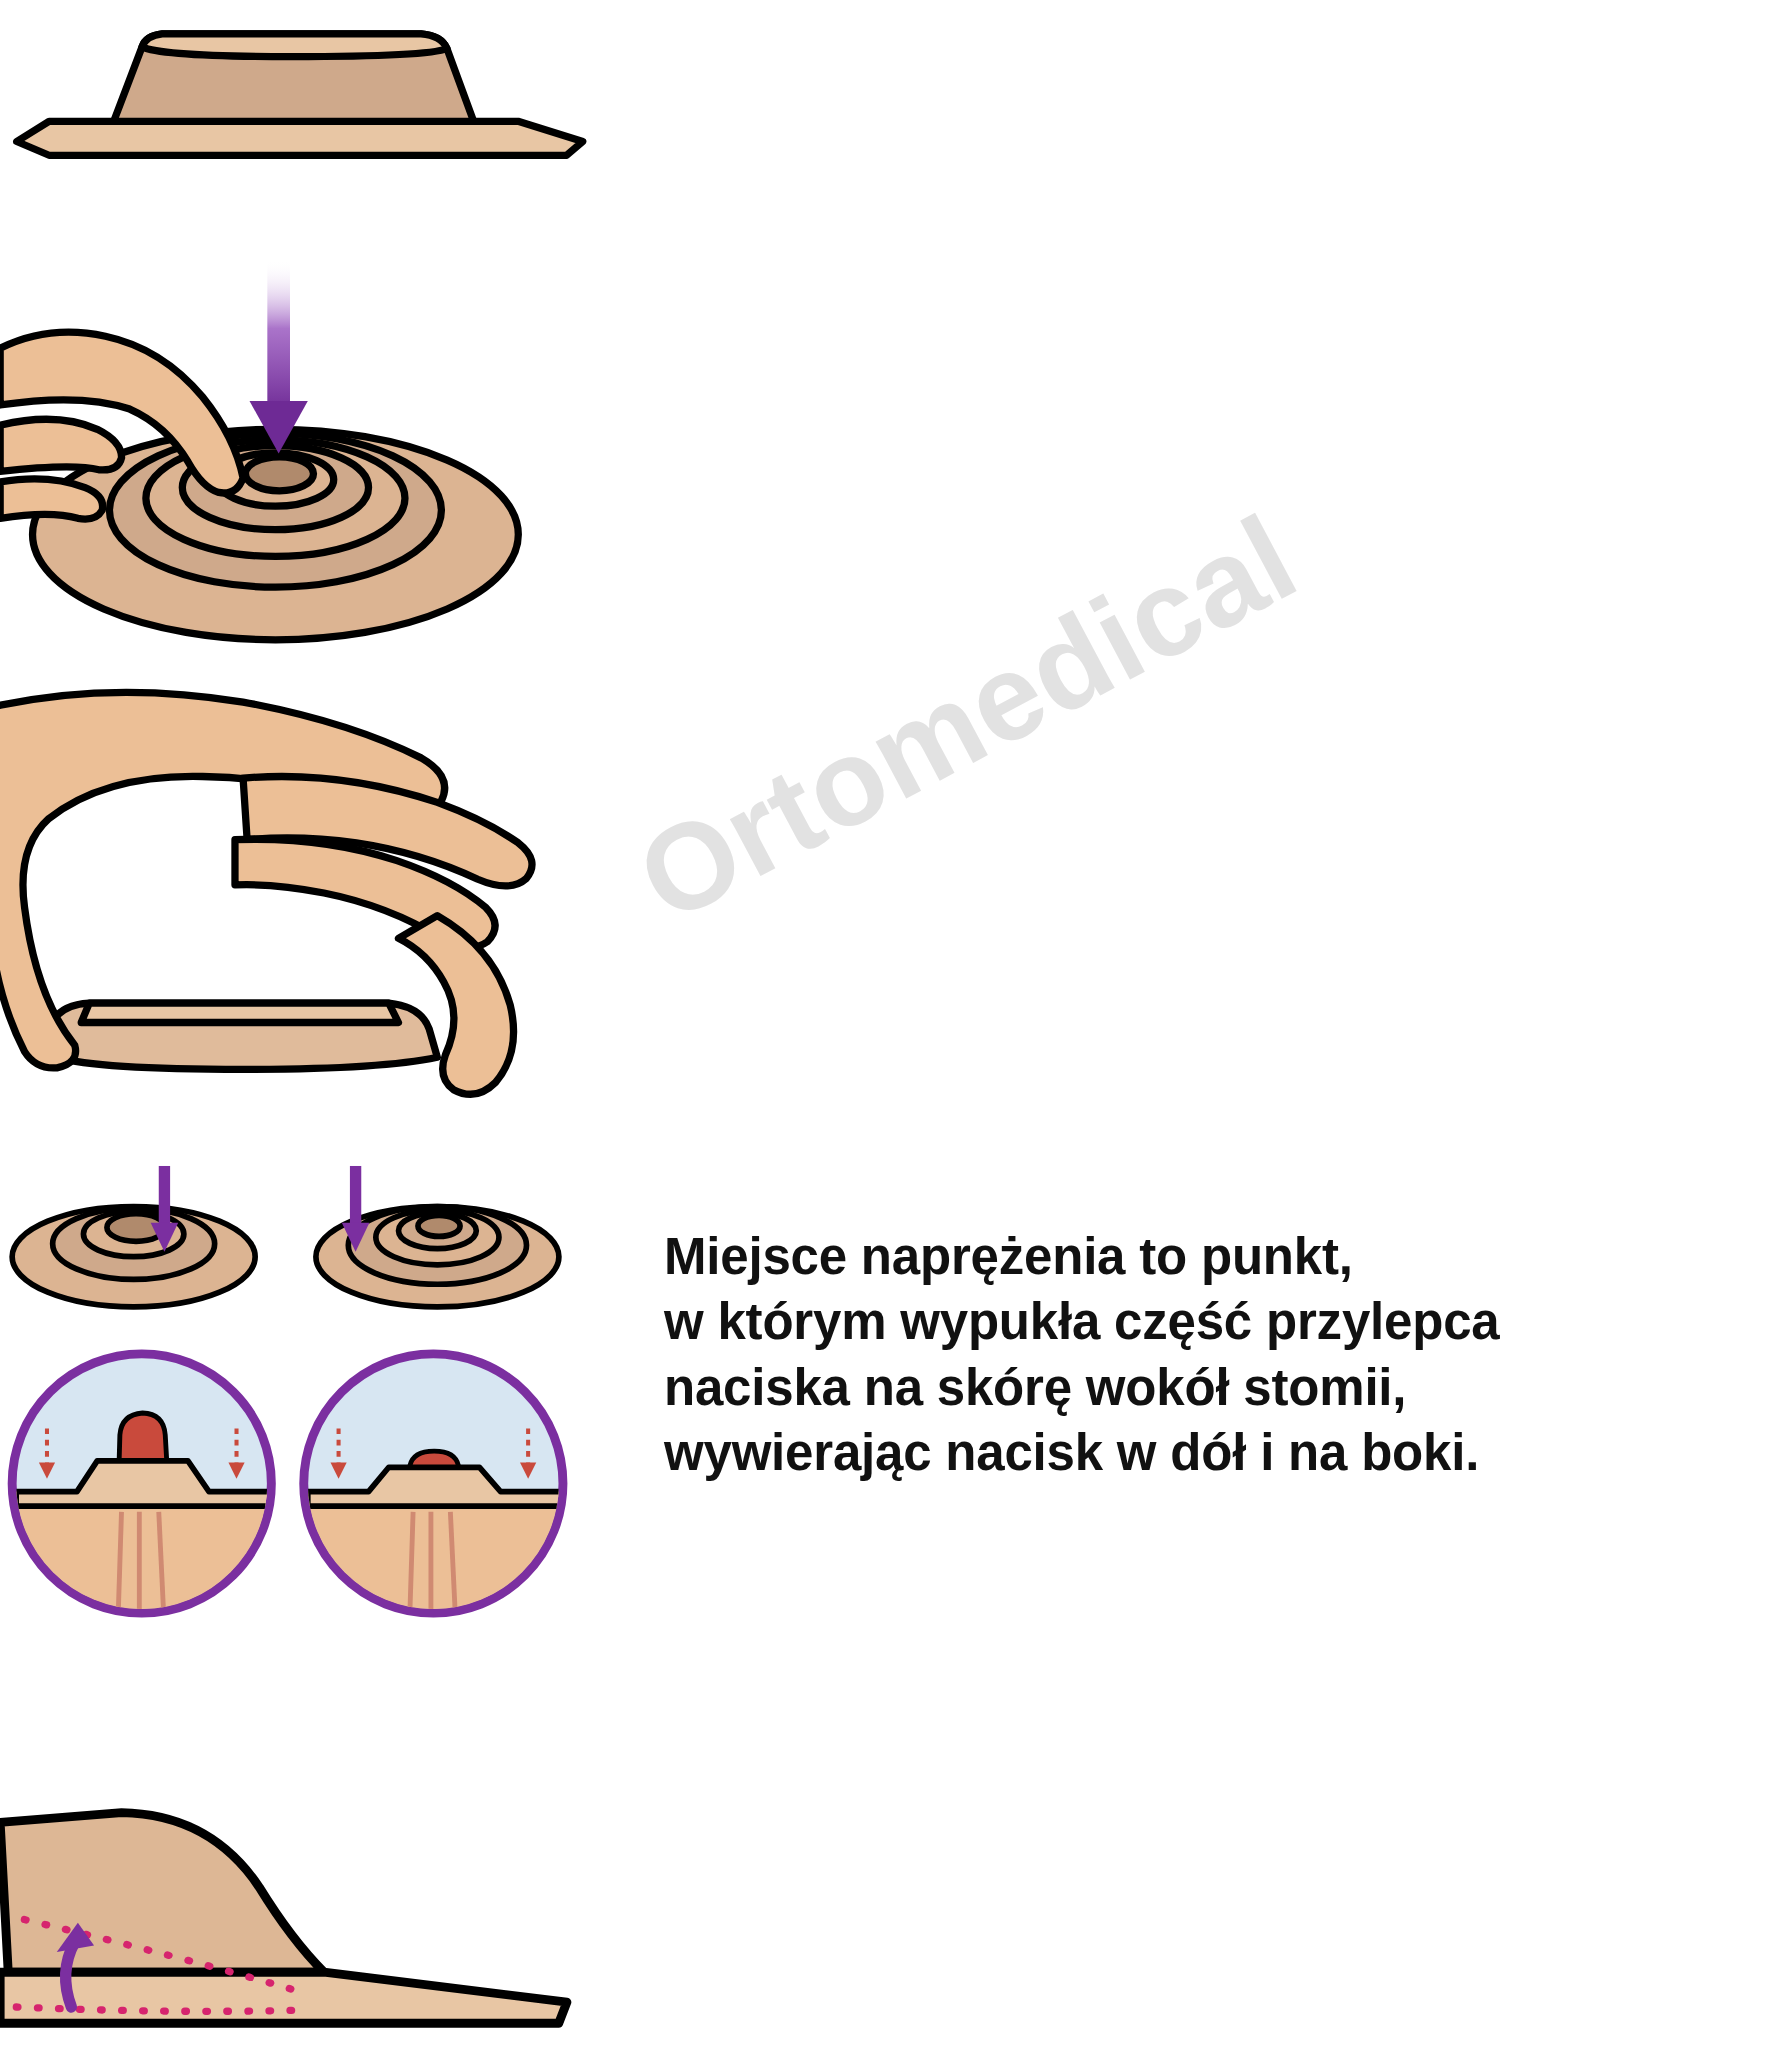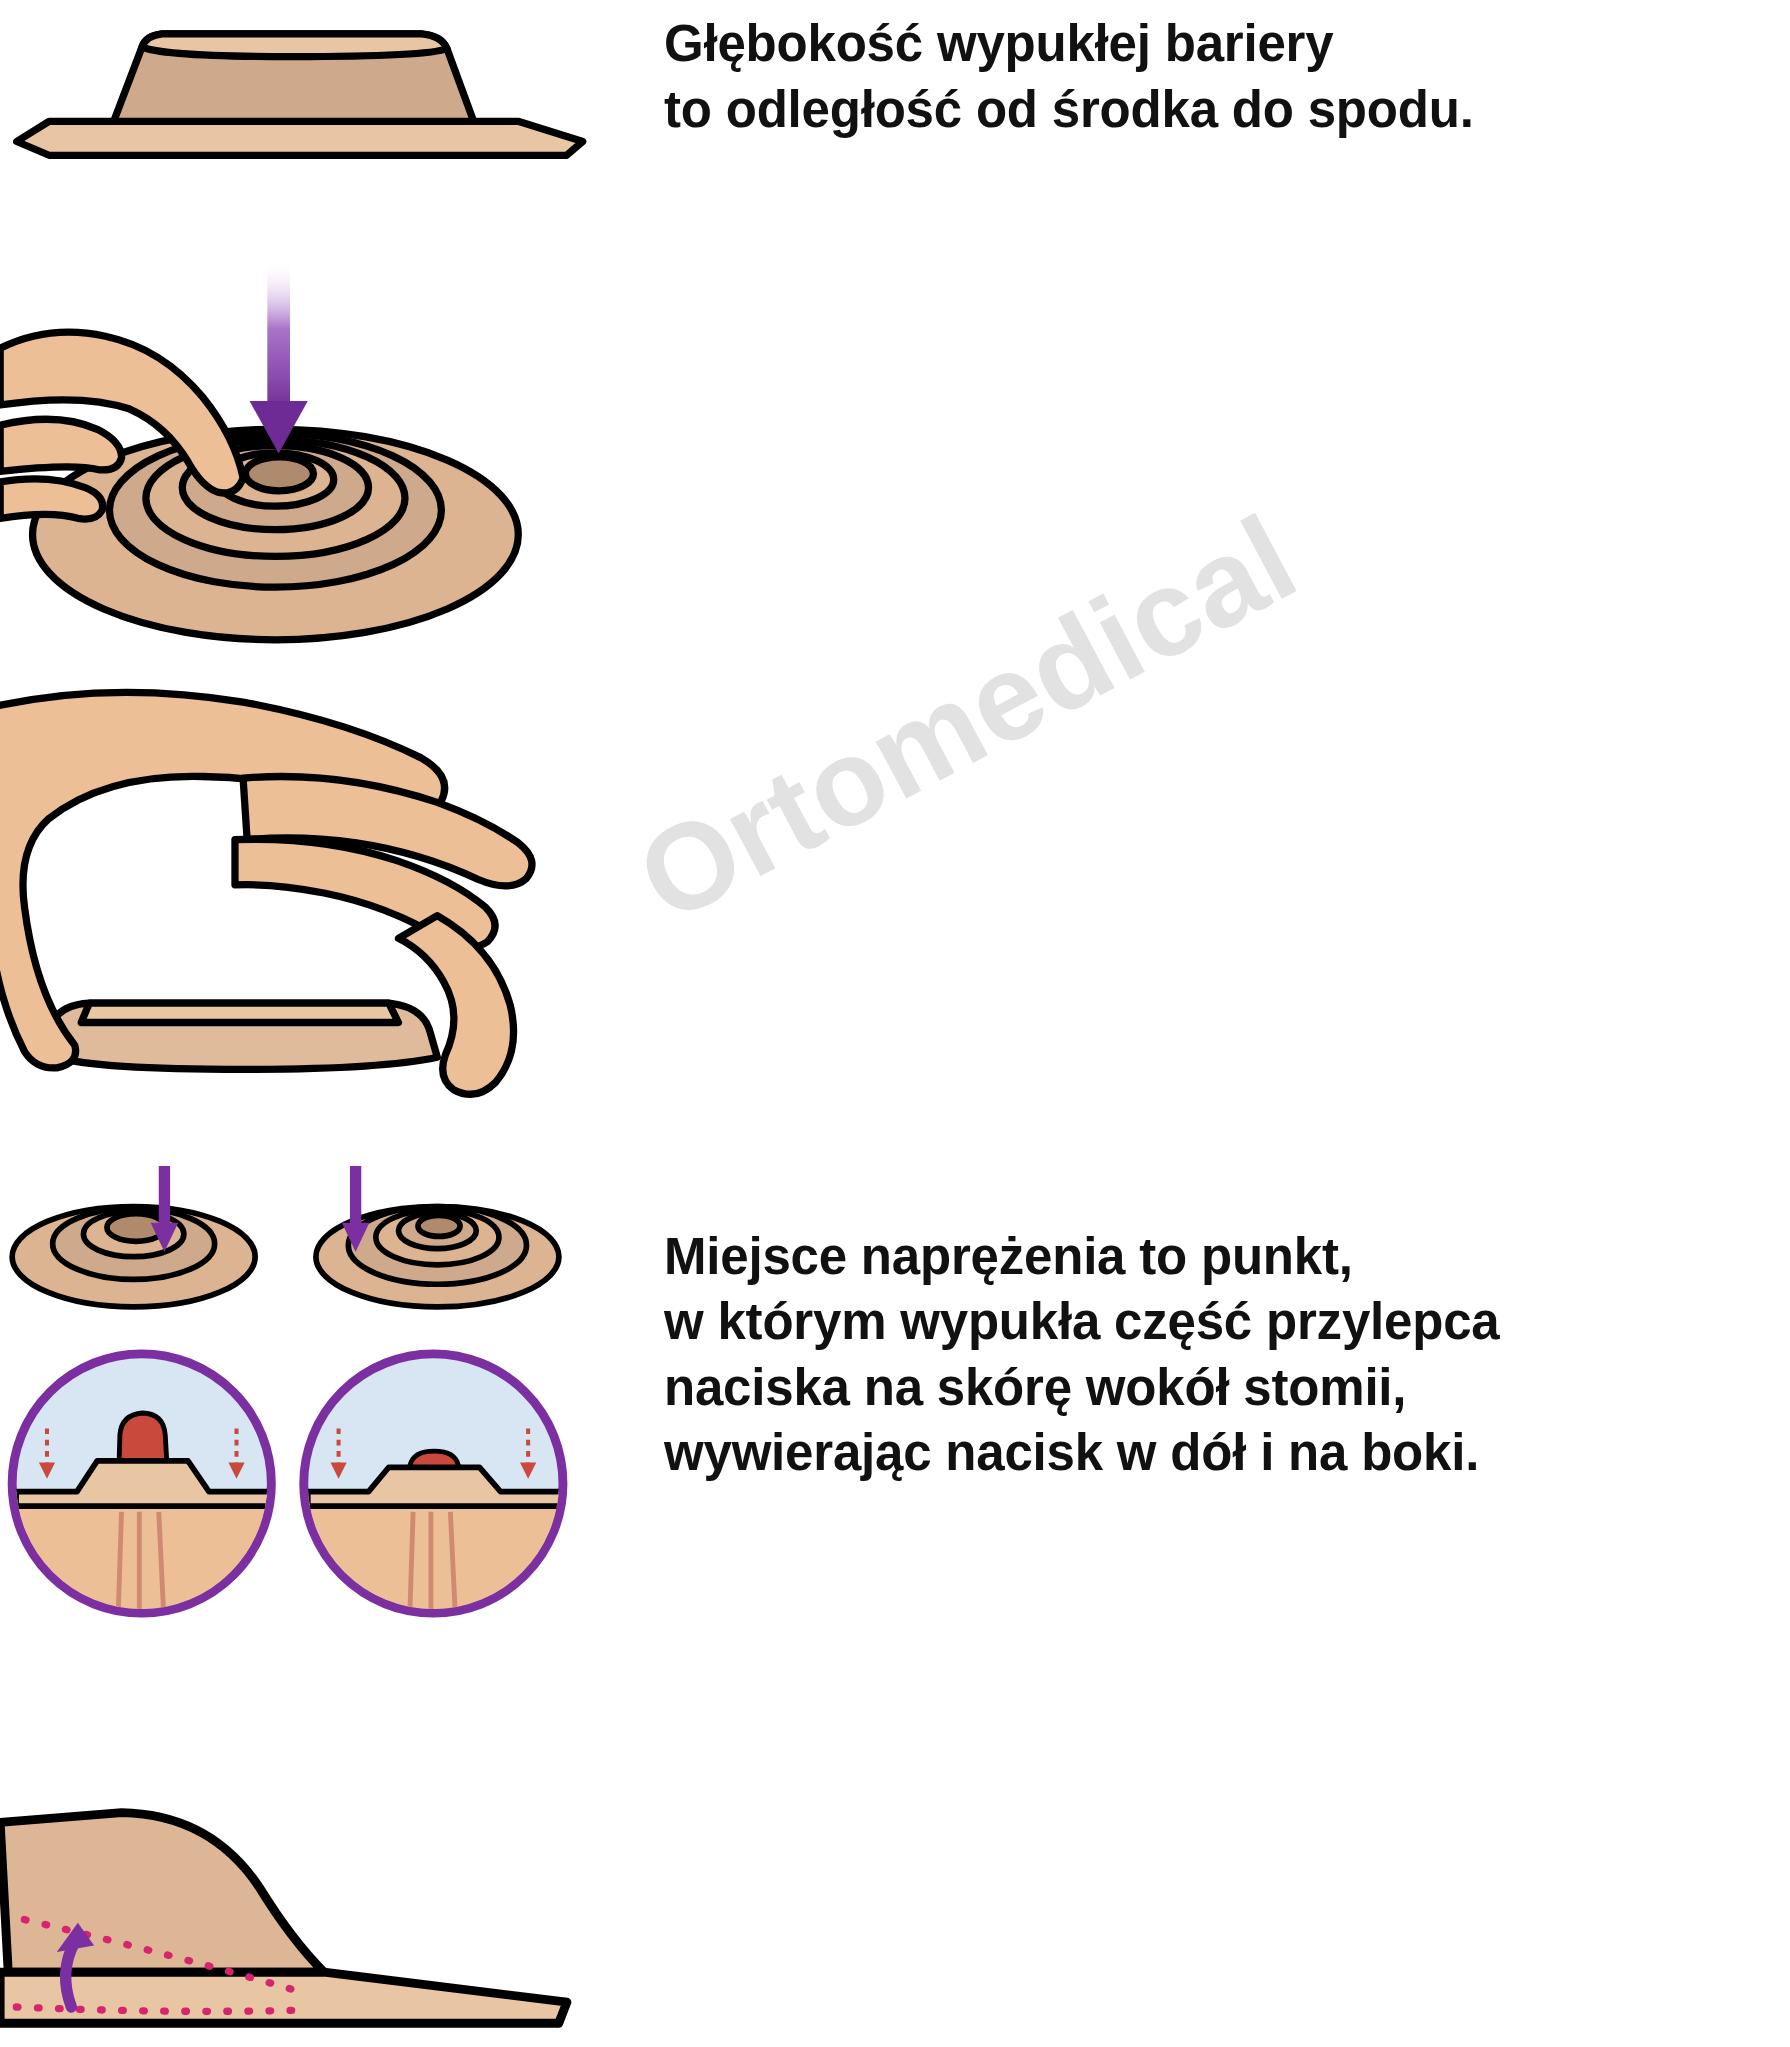--- a/index.html
+++ b/index.html
@@ -82,22 +82,20 @@
       <g stroke="#000000" stroke-width="9" stroke-linejoin="round" stroke-linecap="round">
 
         <path d="M20 175 L60 150 L640 150 L720 175 L700 192 L60 192 Z" fill="#e8c6a4"></path>
 
         <path d="M140 150 L175 58 Q180 44 200 42 L520 42 Q545 44 552 60 L585 150 Z" fill="#cfa98b"></path>
 
         <path d="M175 58 Q180 44 200 42 L520 42 Q545 44 552 60 Q530 70 360 70 Q200 70 175 58 Z" fill="#e8c6a4"></path>
       </g>
     </svg>
   </div>
-  <div class="caption">Głębokość wypukłej bariery
-to odległość od środka do spodu.</div>
 </div>
 
 <div class="row" id="row-compress">
   <div class="art">
     <svg width="648" height="421" viewBox="0 0 800 520">
 
       <g stroke="#000000" stroke-width="9" stroke-linejoin="round">
         <ellipse cx="340" cy="370" rx="300" ry="130" fill="#dcb492"></ellipse>
         <ellipse cx="340" cy="340" rx="205" ry="95" fill="#cfa98b"></ellipse>
         <ellipse cx="340" cy="325" rx="160" ry="72" fill="#dcb492"></ellipse>

